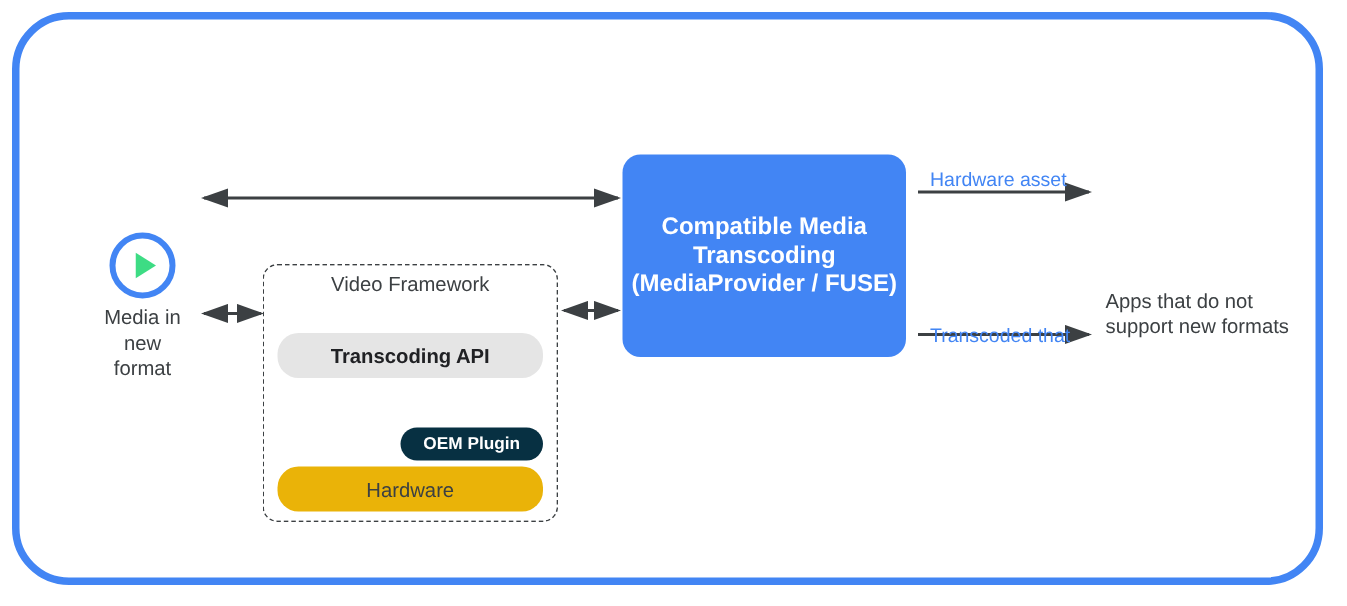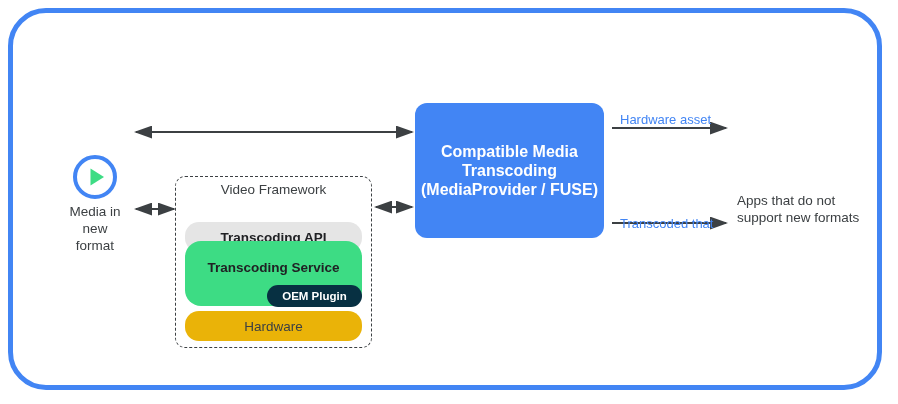--- a/index.html
+++ b/index.html
@@ -210,21 +210,20 @@
   </svg>
   <div id="video-caption">Media in
 new
 format</div>
 
   <div id="media-framework"></div>
   <div id="media-framework-title">Video Framework</div>
 
   <div class="pill" id="pill-transcoding-api">Transcoding API</div>
 
-  <div class="pill" id="pill-transcoding-service">Transcoding Service</div>
 
   <div id="badge-oem-plugin">OEM Plugin</div>
 
   <div class="pill" id="pill-hardware">Hardware</div>
 
   <div id="cmt-box">Compatible Media
 Transcoding
 (MediaProvider / FUSE)</div>
 
   <div class="asset-label" id="label-original-asset">Hardware asset</div>

